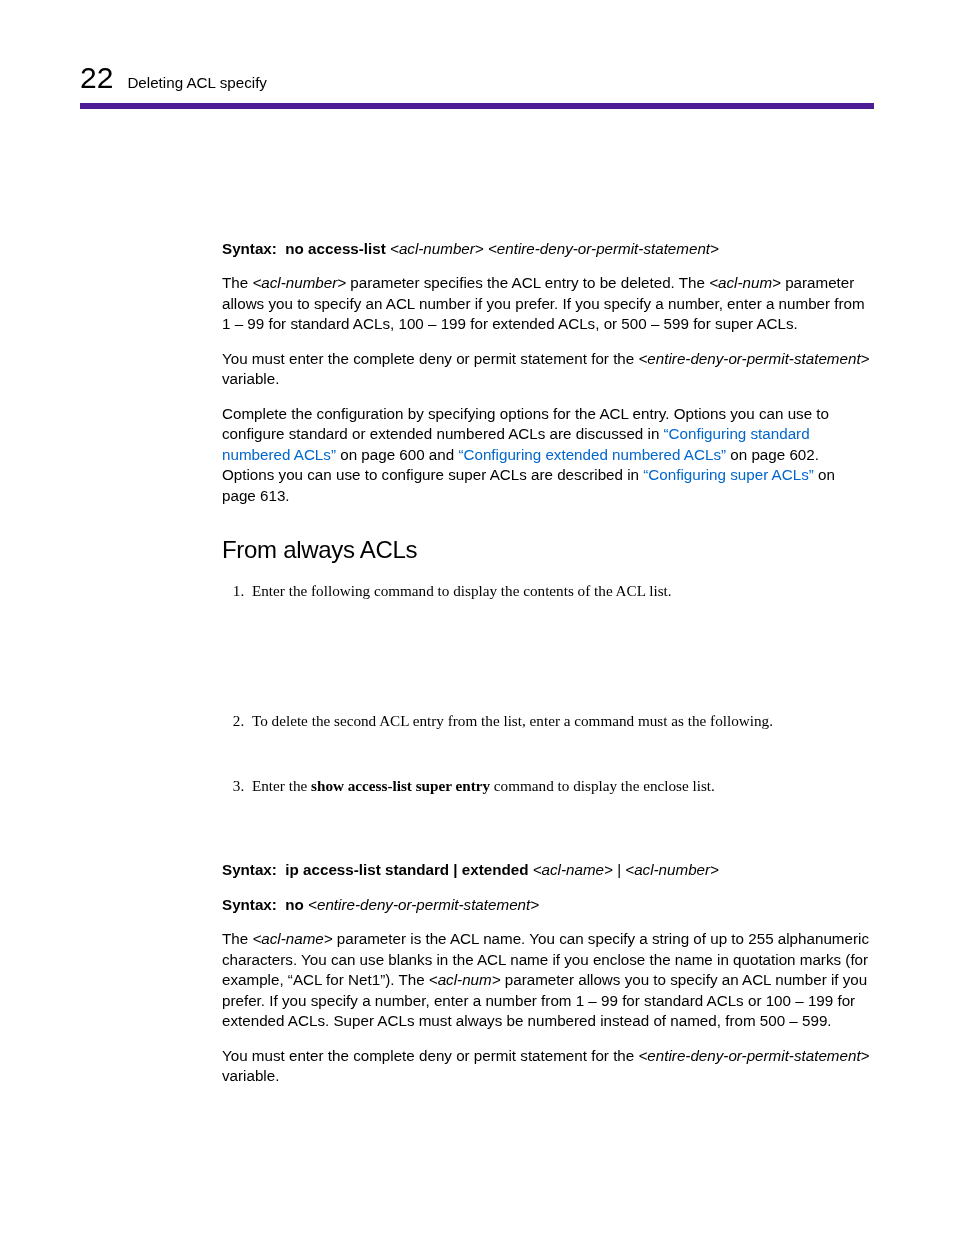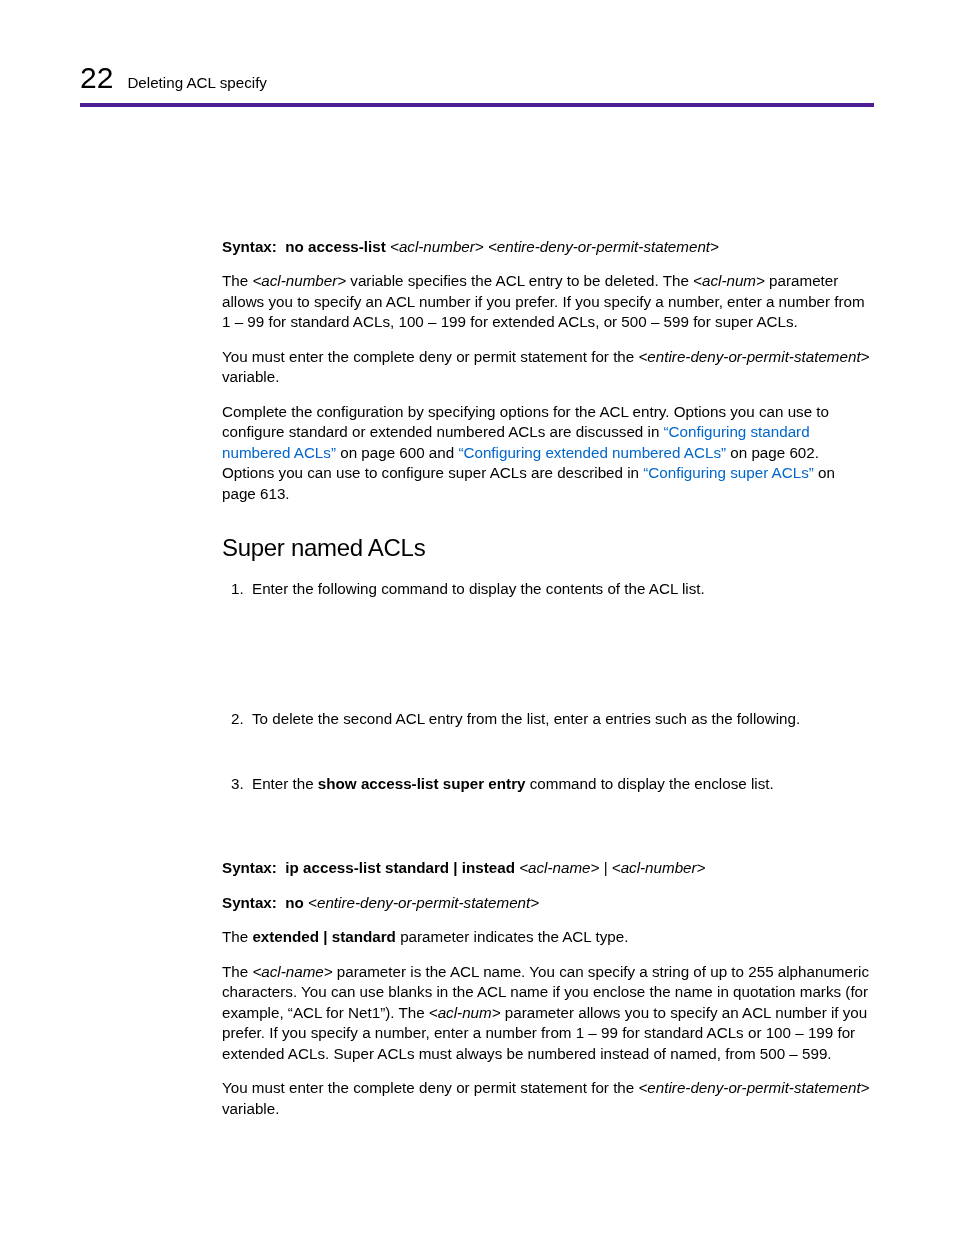--- a/index.html
+++ b/index.html
@@ -15,21 +15,21 @@
     font-size: 15.2px;
     line-height: 1.35;
   }
   .page {
     padding: 58px 80px 60px 80px;
   }
   .header {
     display: flex;
     align-items: baseline;
     gap: 14px;
-    border-bottom: 4px solid #4c1d95;
+    border-bottom: 6px solid #4c1d95;
     padding-bottom: 4px;
     margin-bottom: 130px;
   }
   .chapter-num {
     font-size: 30px;
     font-weight: 400;
     font-family: Arial, Helvetica, sans-serif;
   }
   .content {
     margin-left: 142px;
@@ -51,20 +51,21 @@
     margin: 28px 0 14px 0;
     letter-spacing: -0.3px;
   }
   ol.steps {
     margin: 0 0 14px 0;
     padding-left: 26px;
   }
   ol.steps li {
     padding-left: 4px;
     margin-bottom: 14px;
+    font-family: Liberation Serif, serif;
   }
   .gap-large { height: 96px; }
   .gap-med   { height: 30px; }
   .gap-small { height: 50px; }
   .narrow { font-family: "Arial Narrow", Arial, sans-serif; font-stretch: condensed; }
 </style>
 </head>
 <body>
 
 <div class="page">
@@ -74,61 +75,58 @@
     <span>Deleting ACL specify</span>
   </div>
 
   <div class="content">
 
     <p>
       <span class="bold">Syntax:</span>&nbsp;&nbsp;<span class="bold">no access-list </span><span class="italic">&lt;acl-number&gt; &lt;entire-deny-or-permit-statement&gt;</span>
     </p>
 
     <p>
-      <span>The </span><span class="italic">&lt;acl-number&gt;</span><span> variable specifies the ACL entry to be deleted. The </span><span class="italic">&lt;acl-num&gt;</span><span> parameter allows you to specify an ACL number if you prefer. If you specify a number, enter a number from 1 – 99 for standard ACLs, 100 – 199 for extended ACLs, or 500 – 599 for super ACLs.</span>
+      <span>The </span><span class="italic">&lt;acl-number&gt;</span><span> parameter specifies the ACL entry to be deleted. The </span><span class="italic">&lt;acl-num&gt;</span><span> parameter allows you to specify an ACL number if you prefer. If you specify a number, enter a number from 1 – 99 for standard ACLs, 100 – 199 for extended ACLs, or 500 – 599 for super ACLs.</span>
     </p>
 
     <p>
       <span>You must enter the complete deny or permit statement for the </span><span class="italic">&lt;entire-deny-or-permit-statement&gt;</span><span> variable.</span>
     </p>
 
     <p>
       <span>Complete the configuration by specifying options for the ACL entry. Options you can use to configure standard or extended numbered ACLs are discussed in </span><a href="#" class="xref">“Configuring standard numbered ACLs”</a><span> on page 600 and </span><a href="#" class="xref">“Configuring extended numbered ACLs”</a><span> on page 602. Options you can use to configure super ACLs are described in </span><a href="#" class="xref">“Configuring super ACLs”</a><span> on page 613.</span>
     </p>
 
-    <h2 class="section narrow">Super named ACLs</h2>
+    <h2 class="section narrow">From always ACLs</h2>
 
 
     <ol class="steps">
       <li>
         <span>Enter the following command to display the contents of the ACL list.</span>
         <div class="gap-large"></div>
       </li>
       <li>
-        <span>To delete the second ACL entry from the list, enter a entries such as the following.</span>
+        <span>To delete the second ACL entry from the list, enter a command must as the following.</span>
         <div class="gap-med"></div>
       </li>
       <li>
         <span>Enter the </span><span class="bold">show access-list super entry</span><span> command to display the enclose list.</span>
       </li>
     </ol>
 
     <div class="gap-small"></div>
 
     <p>
-      <span class="bold">Syntax:</span>&nbsp;&nbsp;<span class="bold">ip access-list standard | instead </span><span class="italic">&lt;acl-name&gt; | &lt;acl-number&gt;</span>
+      <span class="bold">Syntax:</span>&nbsp;&nbsp;<span class="bold">ip access-list standard | extended </span><span class="italic">&lt;acl-name&gt; | &lt;acl-number&gt;</span>
     </p>
 
     <p>
       <span class="bold">Syntax:</span>&nbsp;&nbsp;<span class="bold">no </span><span class="italic">&lt;entire-deny-or-permit-statement&gt;</span>
     </p>
 
-    <p>
-      <span>The </span><span class="bold">extended | standard</span><span> parameter indicates the ACL type.</span>
-    </p>
 
     <p>
       <span>The </span><span class="italic">&lt;acl-name&gt;</span><span> parameter is the ACL name. You can specify a string of up to 255 alphanumeric characters. You can use blanks in the ACL name if you enclose the name in quotation marks (for example, “ACL for Net1”). The </span><span class="italic">&lt;acl-num&gt;</span><span> parameter allows you to specify an ACL number if you prefer. If you specify a number, enter a number from 1 – 99 for standard ACLs or 100 – 199 for extended ACLs. Super ACLs must always be numbered instead of named, from 500 – 599.</span>
     </p>
 
     <p>
       <span>You must enter the complete deny or permit statement for the </span><span class="italic">&lt;entire-deny-or-permit-statement&gt;</span><span> variable.</span>
     </p>
 
   </div>

